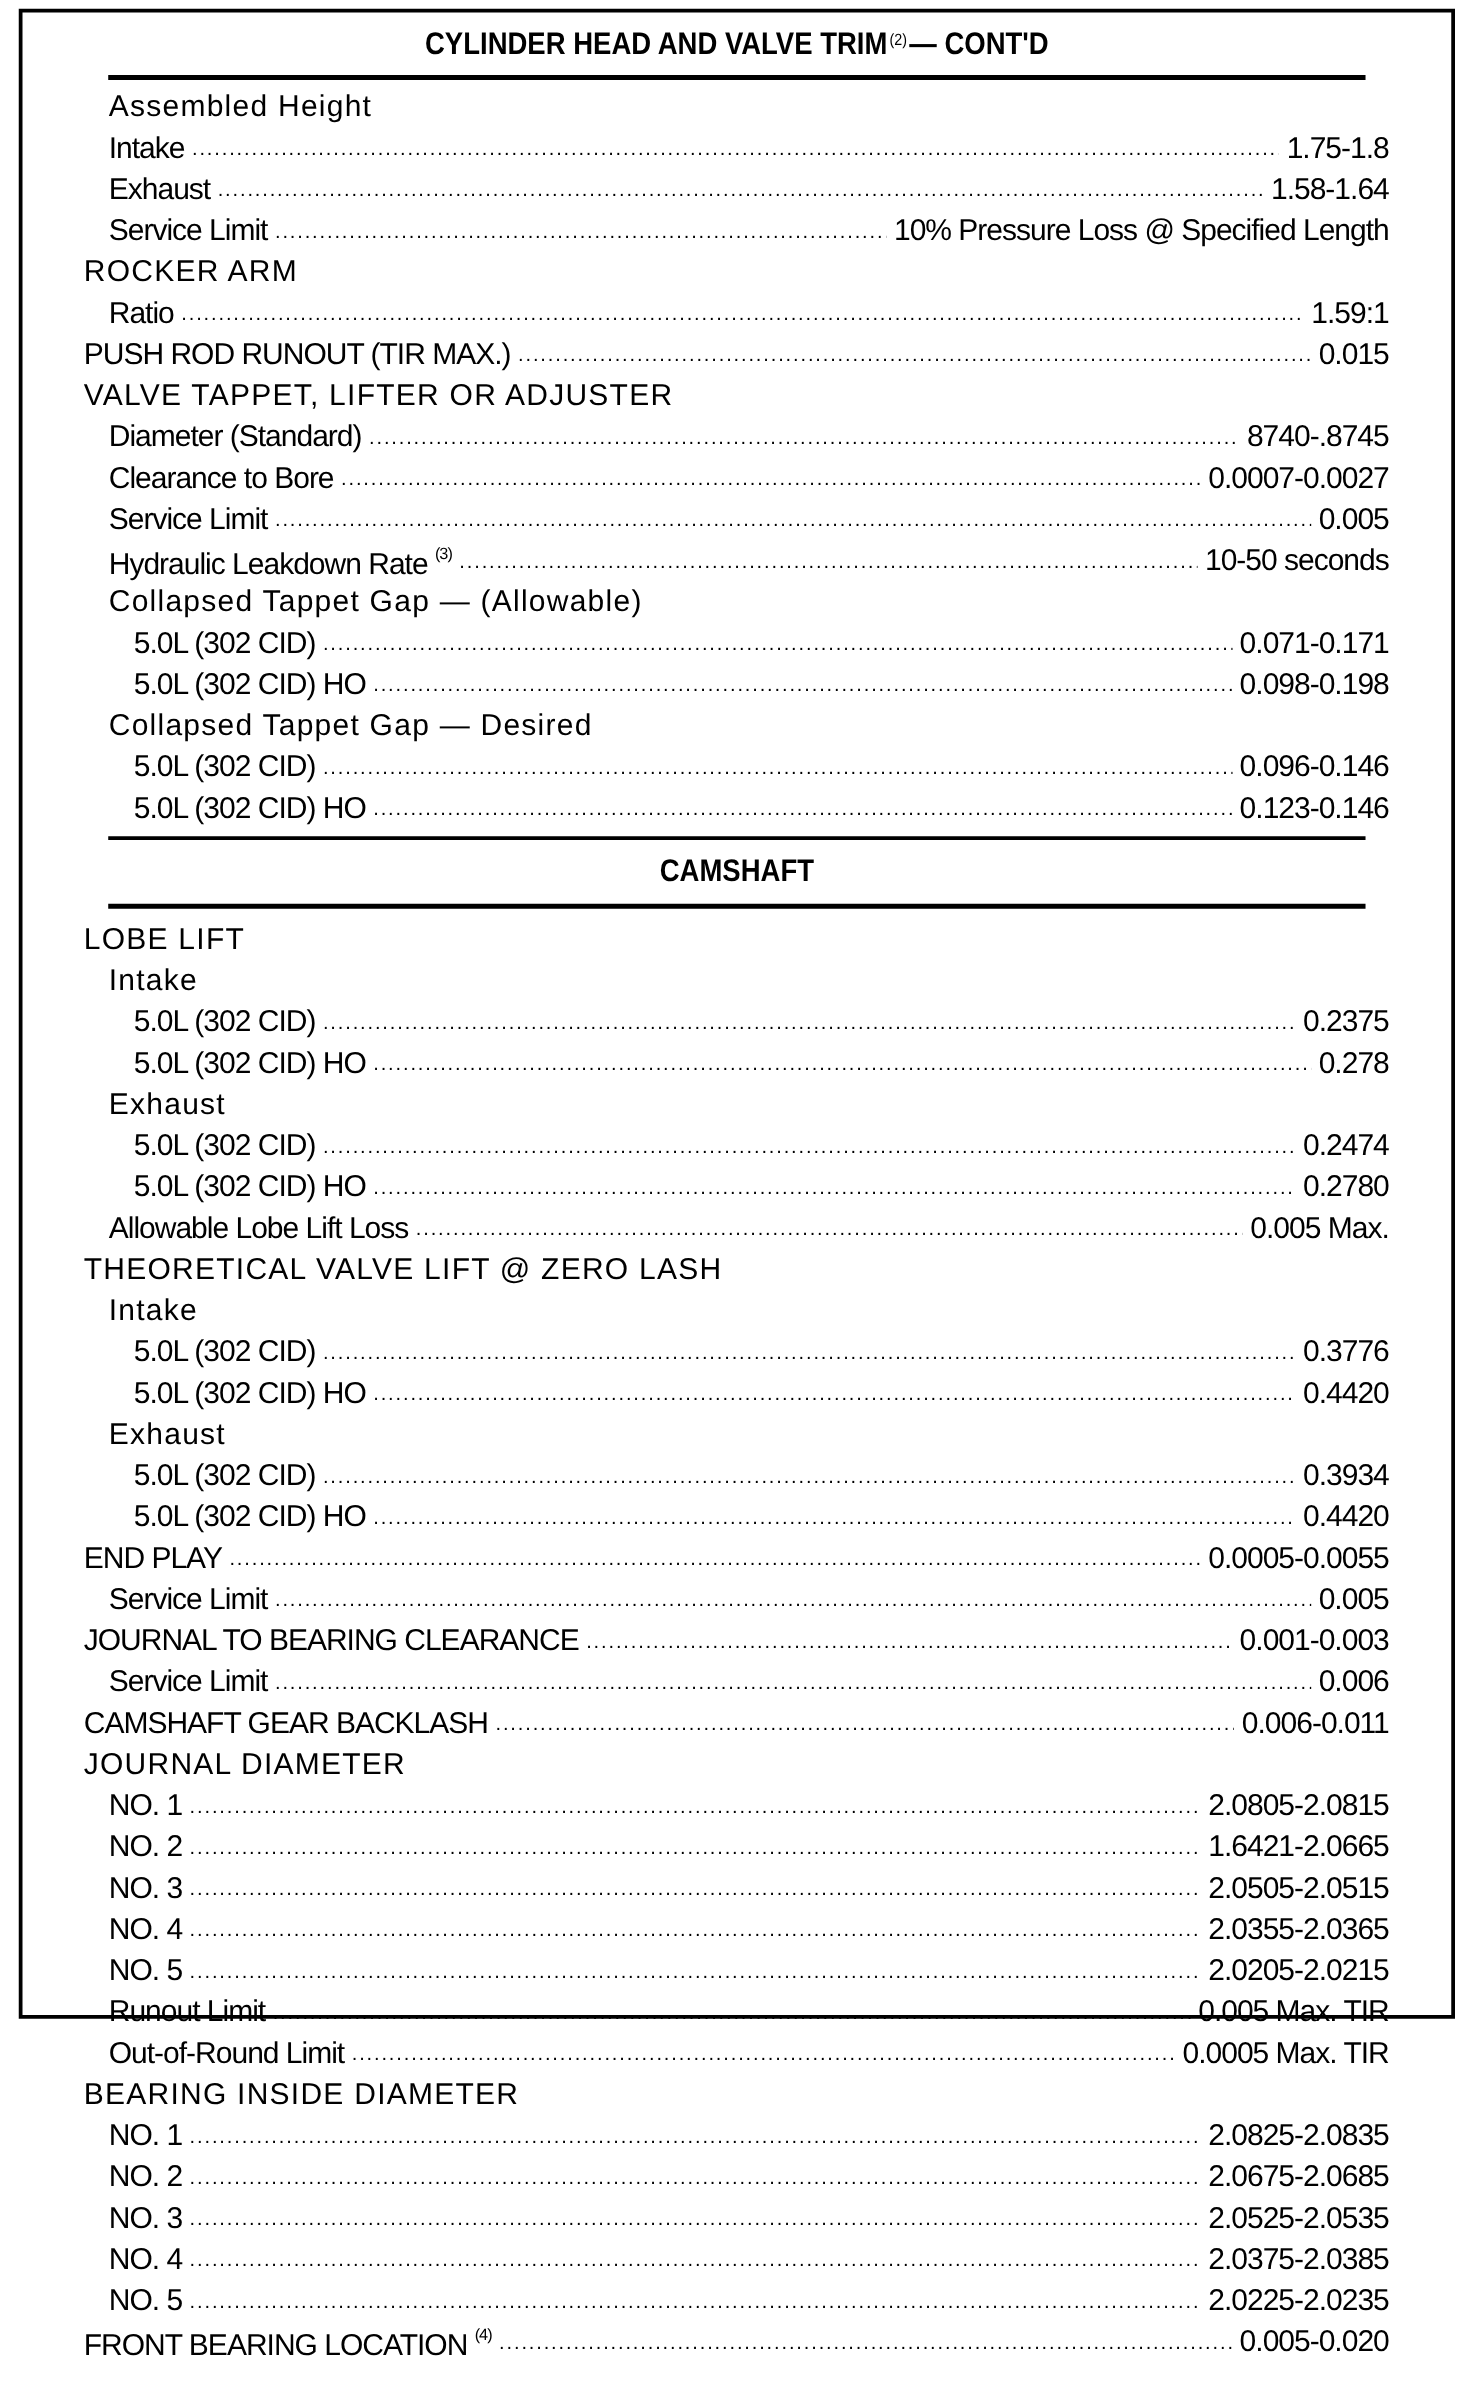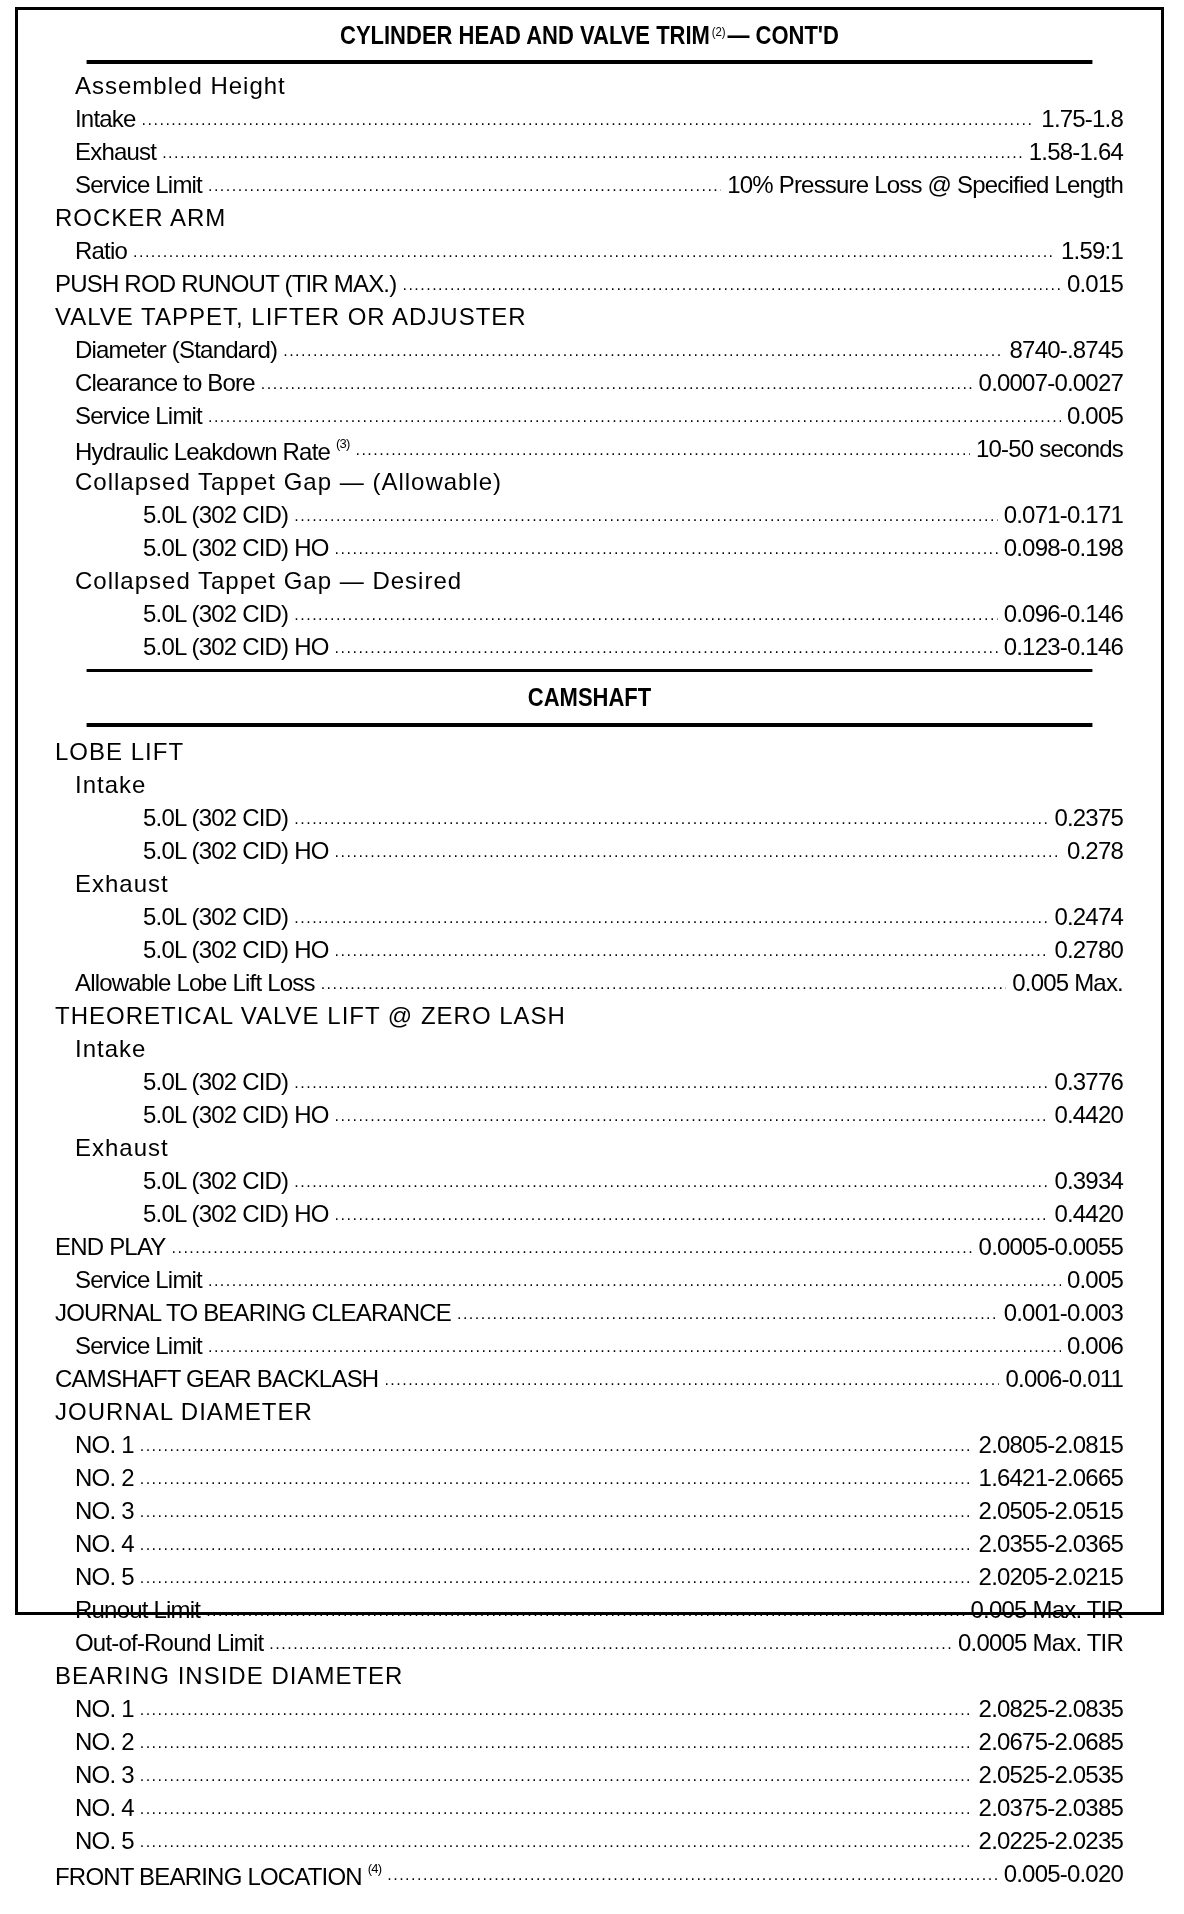--- a/index.html
+++ b/index.html
@@ -1,32 +1,32 @@
 <!DOCTYPE html>
 <html><head>
 <meta charset="utf-8">
 <style>
   html, body { margin: 0; padding: 0; background: #ffffff; }
   body { width: 1184px; height: 1914px; position: relative; font-family: "Liberation Sans", sans-serif; color: #000; }
   .box { position: absolute; left: 15px; top: 7px; width: 1149px; height: 1608px; border: 3px solid #000; box-sizing: border-box; }
   .sec-header { height: 54px; border-bottom: 4px solid #000; box-sizing: border-box; display: flex; align-items: center; justify-content: center; font-weight: bold; font-size: 25px; letter-spacing: 0px; transform: scaleX(0.88); }
   .sec-header.cam { border-top: 3px solid #000; height: 58px; }
   .sec-header sup { font-size: 13px; font-weight: normal; position: relative; top: -4px; margin: 0 2px; }
-  .rows { padding: 0; }
+  .rows { padding: 12px; }
   .rows.s1 { padding-top: 5px; padding-bottom: 6px; }
   .rows.s2 { padding-top: 8px; }
   .row { height: 33px; display: flex; align-items: center; font-size: 24px; line-height: 33px; white-space: nowrap; overflow: hidden; padding-right: 38px; }
   .row .label { flex: 0 0 auto; }
   .row .label sup { font-size: 13px; position: relative; top: -3px; }
   .row .dots { flex: 1 1 auto; overflow: hidden; margin: 0 6px; height: 33px; position: relative; }
   .row .dots::before { content: "................................................................................................................................................................................................................"; position: absolute; left: 0; bottom: 7px; font-size: 16px; letter-spacing: 1.5px; line-height: 16px; white-space: nowrap; }
   .row .value { flex: 0 0 auto; text-align: right; }
   .lvl0 { padding-left: 37px; }
   .lvl1 { padding-left: 57px; }
-  .lvl2 { padding-left: 77px; margin-left: 48px; }
+  .lvl2 { padding-left: 77px; }
   .cond { letter-spacing: -0.8px; }
   .heading { letter-spacing: 1px; }
 </style>
 </head>
 <body>
 
 <div class="box">
   <div class="sec-header">
     <span>CYLINDER HEAD AND VALVE TRIM</span>
     <sup>(2)</sup>

